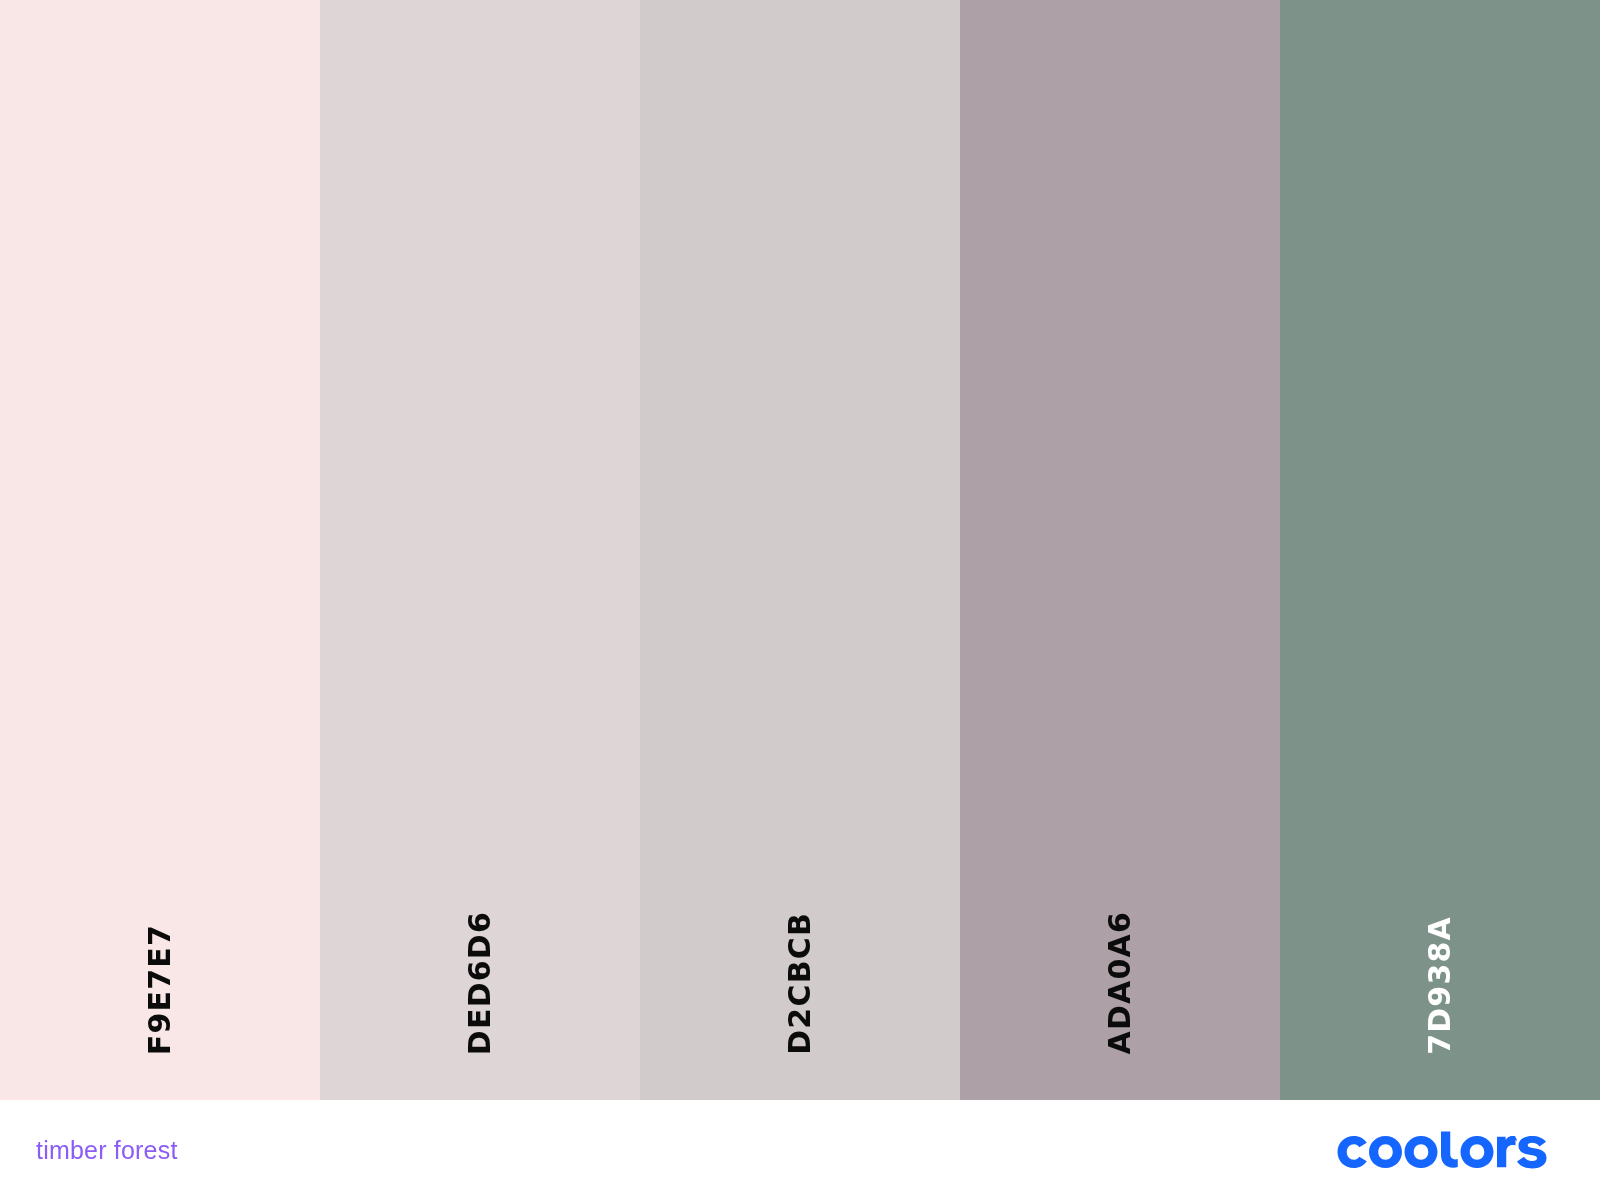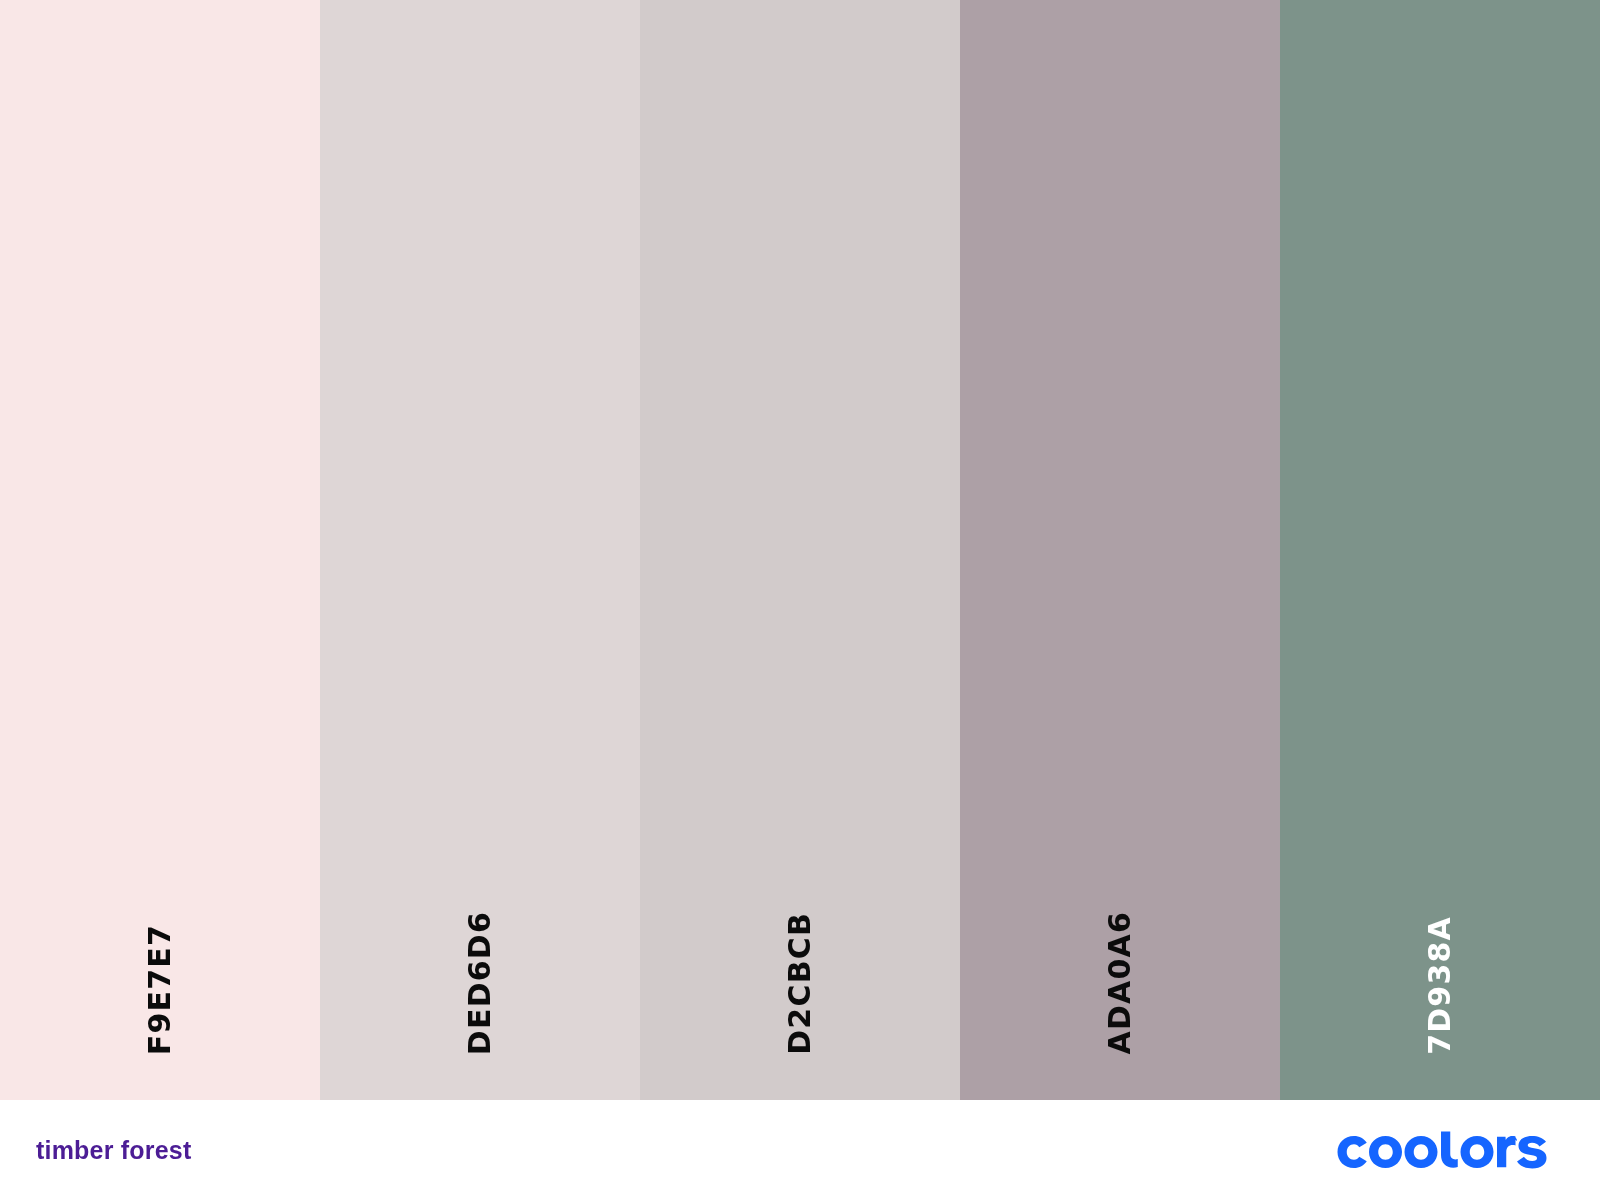--- a/index.html
+++ b/index.html
@@ -101,21 +101,21 @@
     </div>
 
     <div class="swatch" style="background-color: rgb(125, 147, 138);">
       <span class="swatch-label" style="color: rgb(255, 255, 255);">7D938A</span>
     </div>
 
   </div>
 
   <div id="footer" style="background-color: rgb(255, 255, 255);">
 
-    <span id="palette-name" style="color: #4c1d95; font-weight: bold;">timber forest</span>
+    <span id="palette-name" style="color: #8b5cf6;">timber forest</span>
 
     <div id="brand-logo">
       <svg width="182" height="46" viewBox="0 0 364 92">
         <g id="logo-shapes" fill="#1565ff">
 
           <path d="M36 18
                    C16.5 18 3 32 3 50
                    C3 68 16.5 82 36 82
                    C47 82 56 77 61.5 68.5
                    L46.5 59.5

